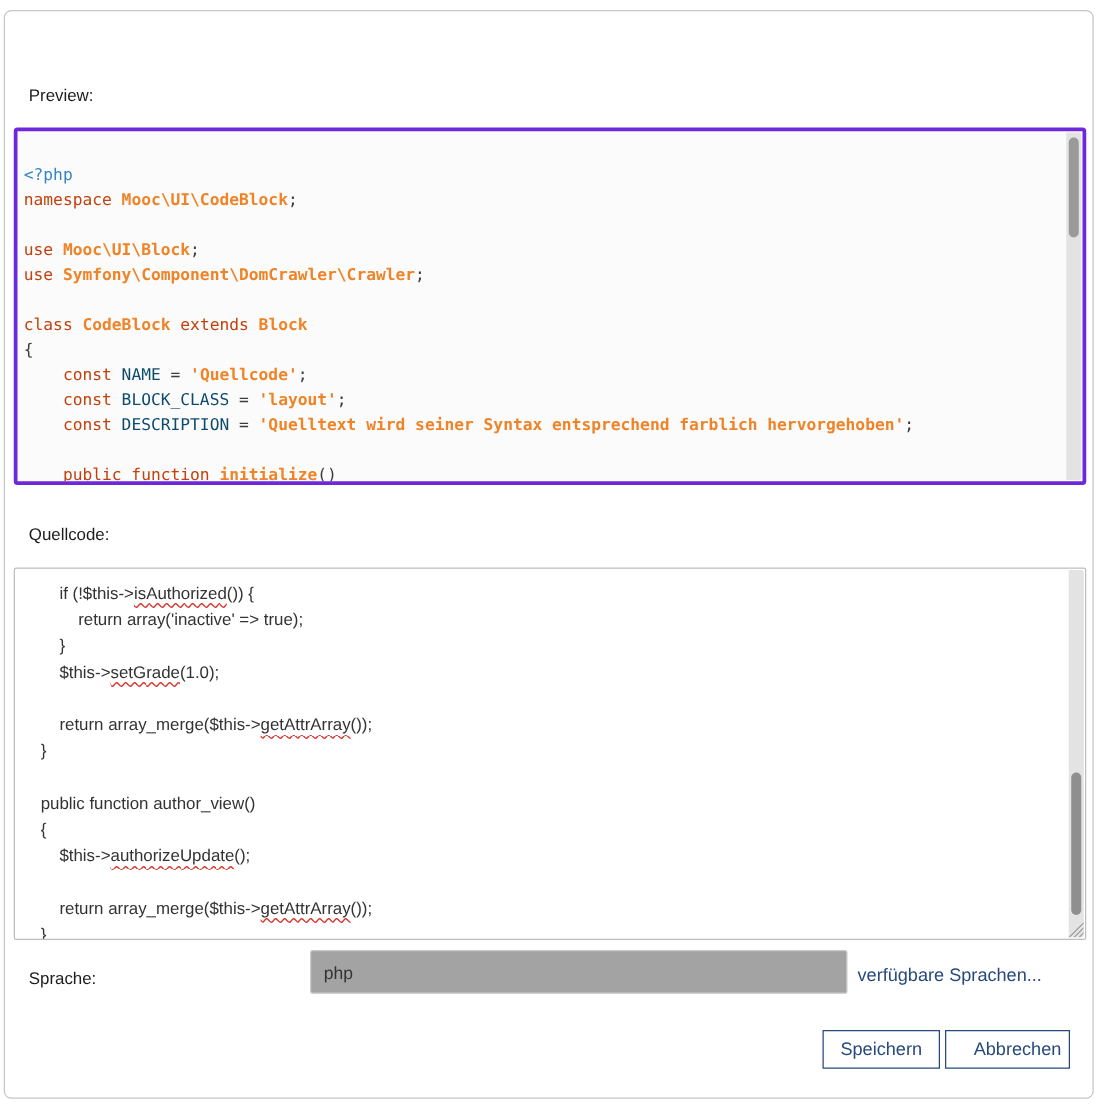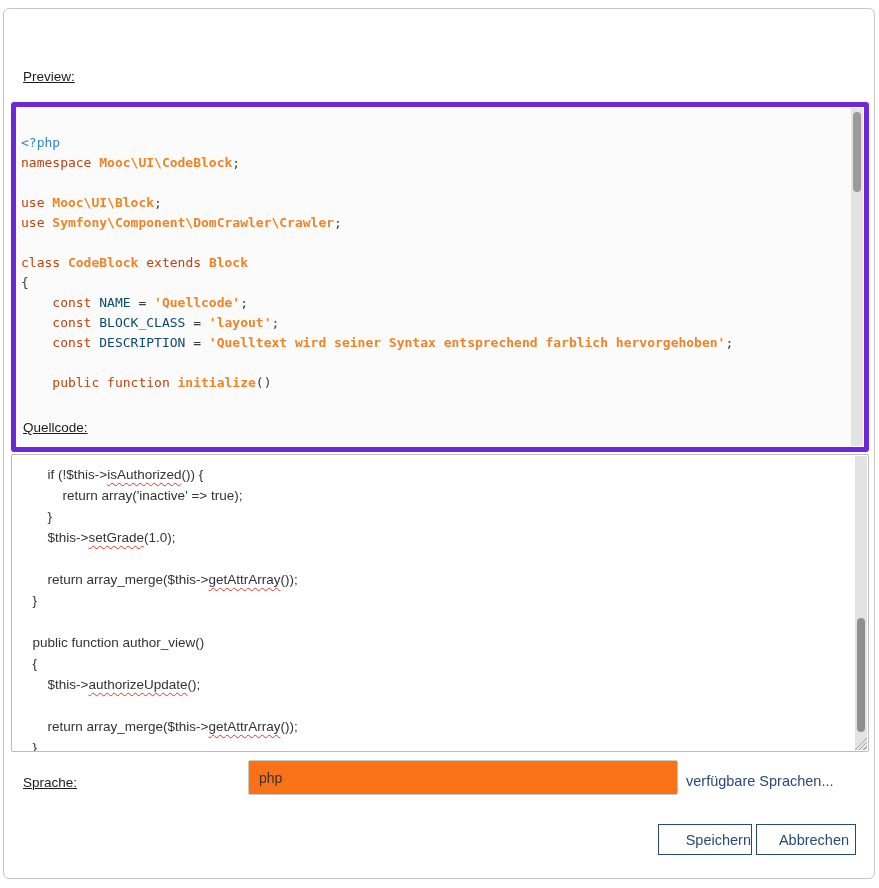--- a/index.html
+++ b/index.html
@@ -12,27 +12,27 @@
   .hdr { position:absolute; top:0; left:0; right:0; height:34px; background:#e8e8e8;
          border-bottom:1px solid #dedede; display:flex; align-items:center; padding:0 22px 0 14px; }
   .hdr-title { font-size:13px; color:#1a1a1a; }
   .hdr-icons { margin-left:auto; display:flex; align-items:center; }
   .icon-btn { display:inline-flex; align-items:center; justify-content:center; cursor:pointer; background:none; border:none; }
   .i-chevrons { margin-right:34px; }
   .i-trash { margin-right:15px; }
   .i-info { font-family:"Liberation Serif", serif; font-weight:bold; font-size:21px; line-height:18px; color:#28497c; }
 
   
-  .lbl { position:absolute; font-size:13.5px; color:#1c1c1c;text-decoration:underline; }
+  .lbl { position:absolute; font-size:13.5px; color:#1c1c1c; }
   .lbl-preview { top:60px; left:19px; }
   .lbl-editor  { top:411px; left:19px; }
 
   
-  .preview-box { position:absolute; left:7px; top:93px; width:858px; height:350px;
-                 border:5px solid #6d28d9; border-radius:3px; background:#fbfbfb; overflow:hidden; }
+  .preview-box { position:absolute; left:7px; top:93px; width:858px; height:286px;
+                 border:3px solid #6d28d9; border-radius:3px; background:#fbfbfb; overflow:hidden; }
   .code { font-family:"DejaVu Sans Mono","Liberation Mono",monospace; font-size:13px; line-height:20px;
           padding:26px 18px 0 5px; white-space:pre; color:#3c3c3c; }
   .code-line { height:20px; }
   .tk-tag { color:#3385c6; }
   .tk-kw  { color:#c2410c; font-weight:normal; }
   .tk-or  { color:#ef8326;font-weight:bold; }
   .tk-cn  { color:#0c4a6e; font-weight:normal; }
   .tk-pl  { color:#3c3c3c; }
 
   
@@ -51,28 +51,28 @@
   .thumb-preview { top:4px; height:80px; }
   .thumb-editor  { top:55%; height:39%; background:#8f8f8f; }
   .resize-grip { position:absolute; right:1px; bottom:1px; width:14px; height:14px;
                  background:repeating-linear-gradient(-45deg, transparent 0 2px, #a9a9a9 2px 3px);
                  clip-path:polygon(100% 0, 100% 100%, 0 100%); cursor:nwse-resize; }
 
   
   .lbl-lang { top:766px; left:19px; }
   .lang-input { position:absolute; left:244px; top:751px; width:430px; height:35px;
                 border:1px solid #c9c9c9; border-radius:2px; font-family:"Liberation Sans",sans-serif;
-                font-size:14px; color:#333; padding:0 10px; background:#f97316; }
+                font-size:14px; color:#333; padding:0 10px; background:#a3a3a3; }
   .lang-link { position:absolute; left:682px; top:764px; font-size:14.5px; color:#28497c;
                text-decoration:none; cursor:pointer; }
 
   
   .btn { position:absolute; top:815px; height:31px; background:#fff; border:1px solid #28497c;
          color:#28497c; font-family:"Liberation Sans",sans-serif; font-size:14.5px; cursor:pointer; }
-  .btn-save   { left:654px; width:94px;text-align:right; }
+  .btn-save   { left:654px; width:94px; }
   .btn-cancel { left:752px; width:100px;padding-left:16px; }
 </style>
 </head>
 <body>
 
 <div class="dialog">
 
 
   <div class="lbl lbl-preview">Preview:</div>
   <div class="preview-box">

